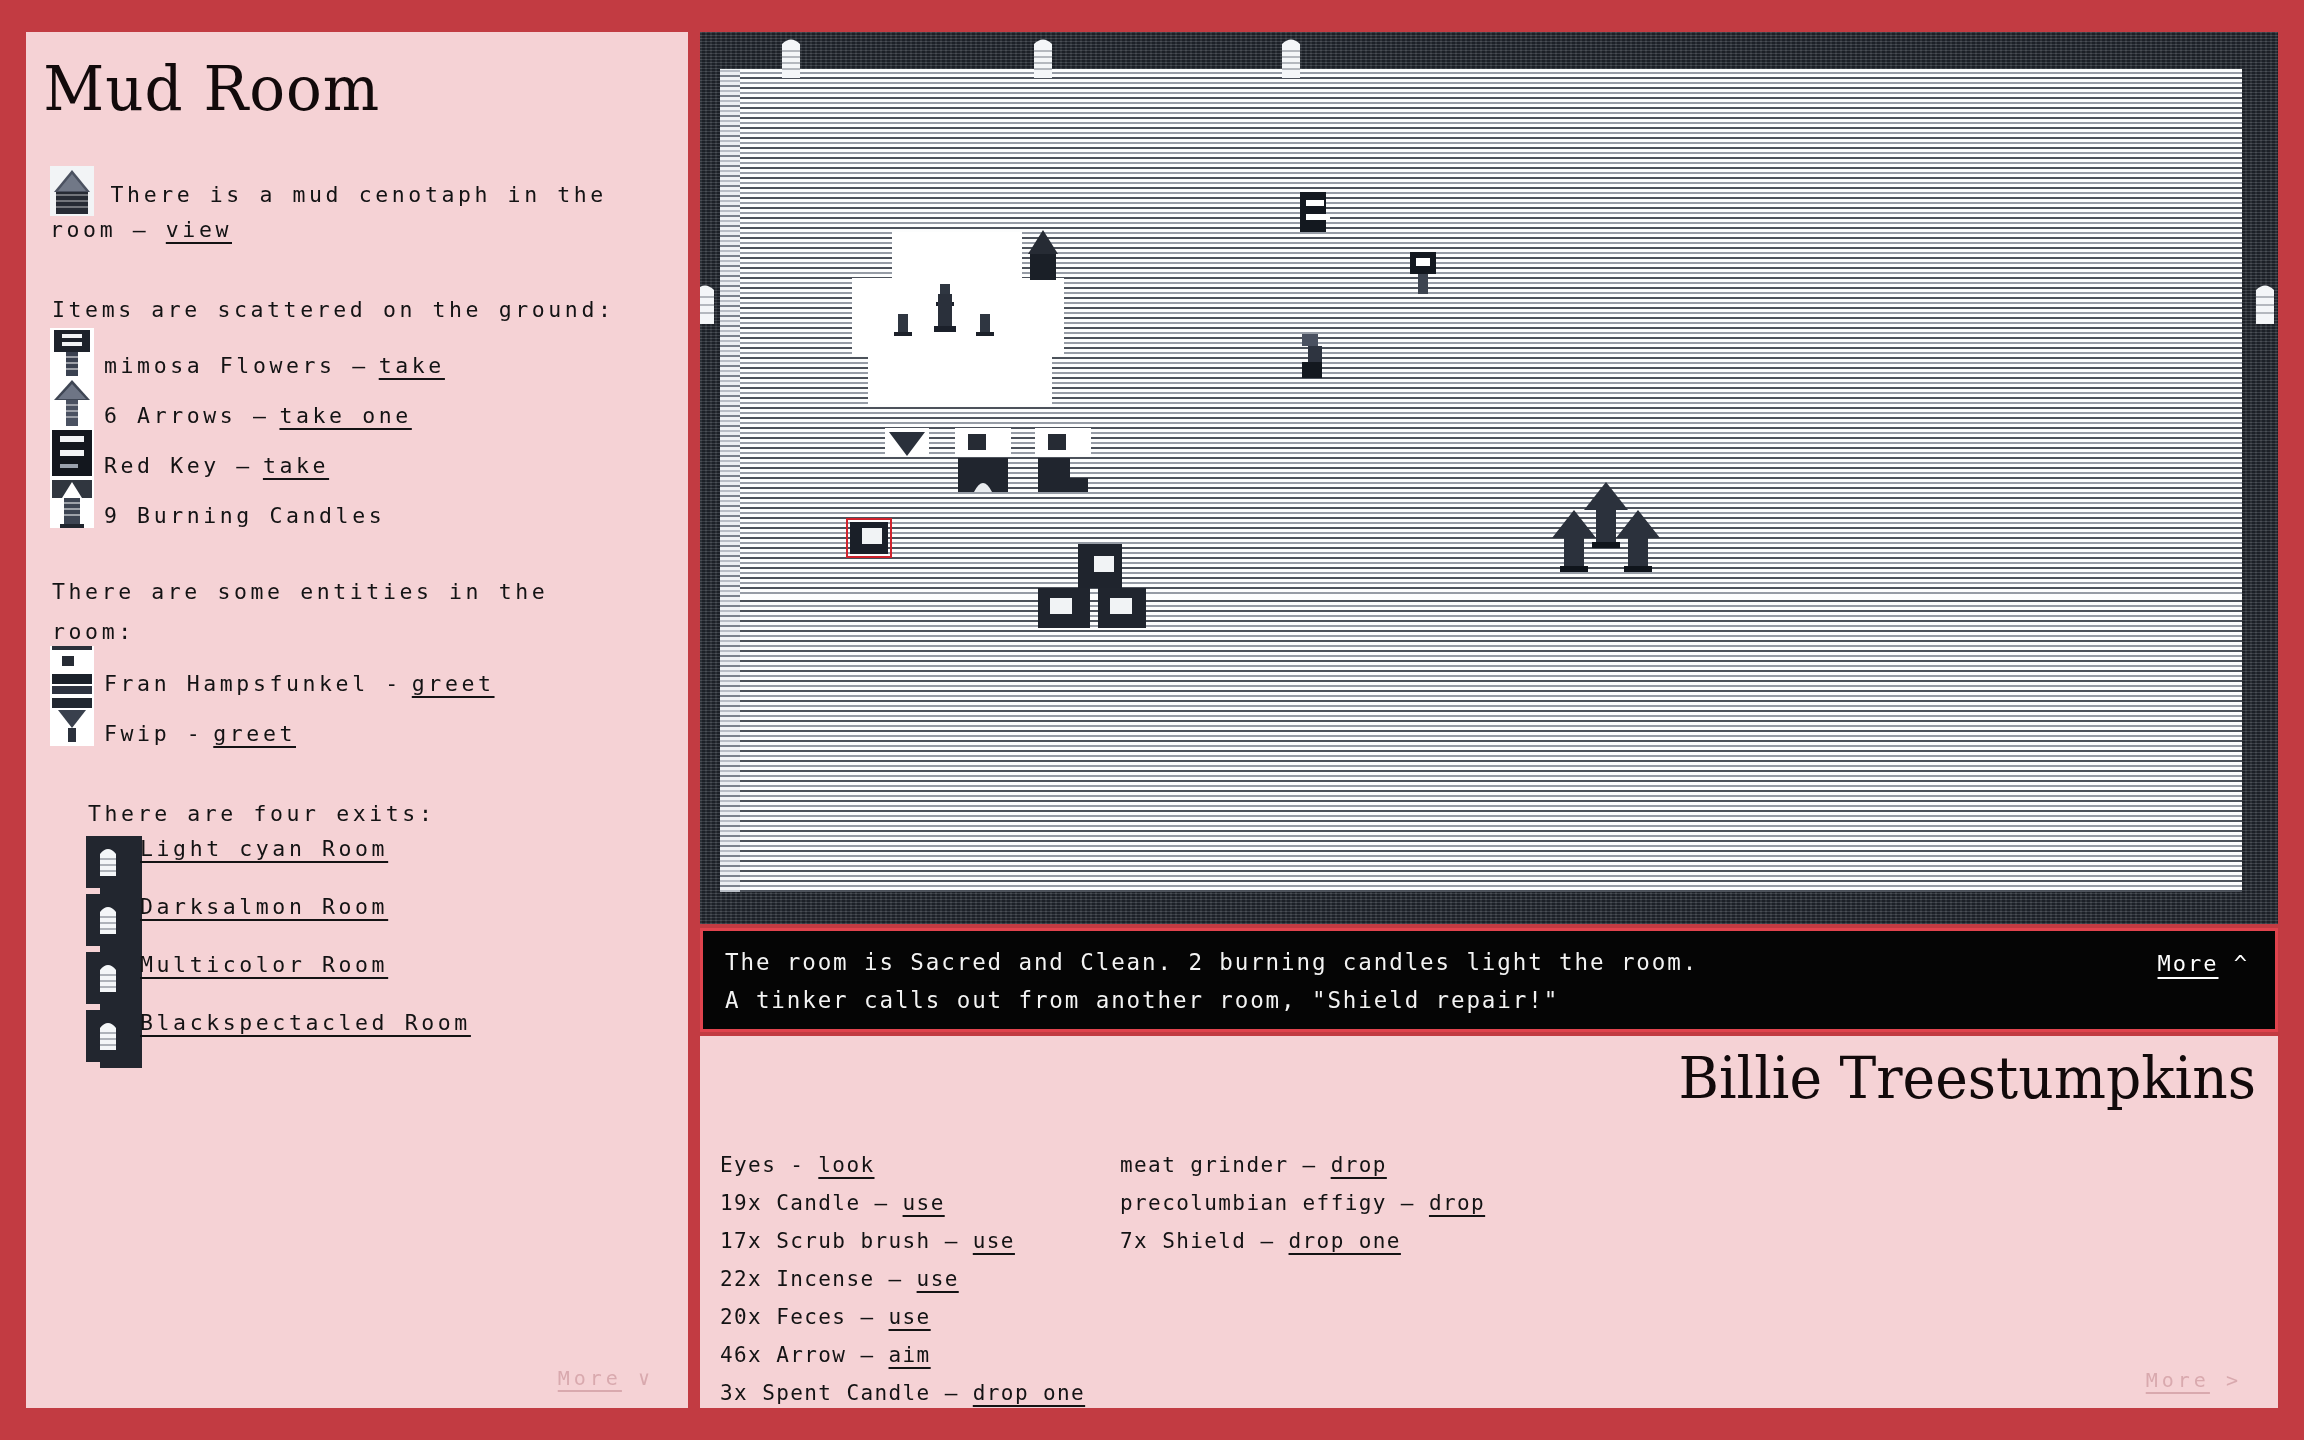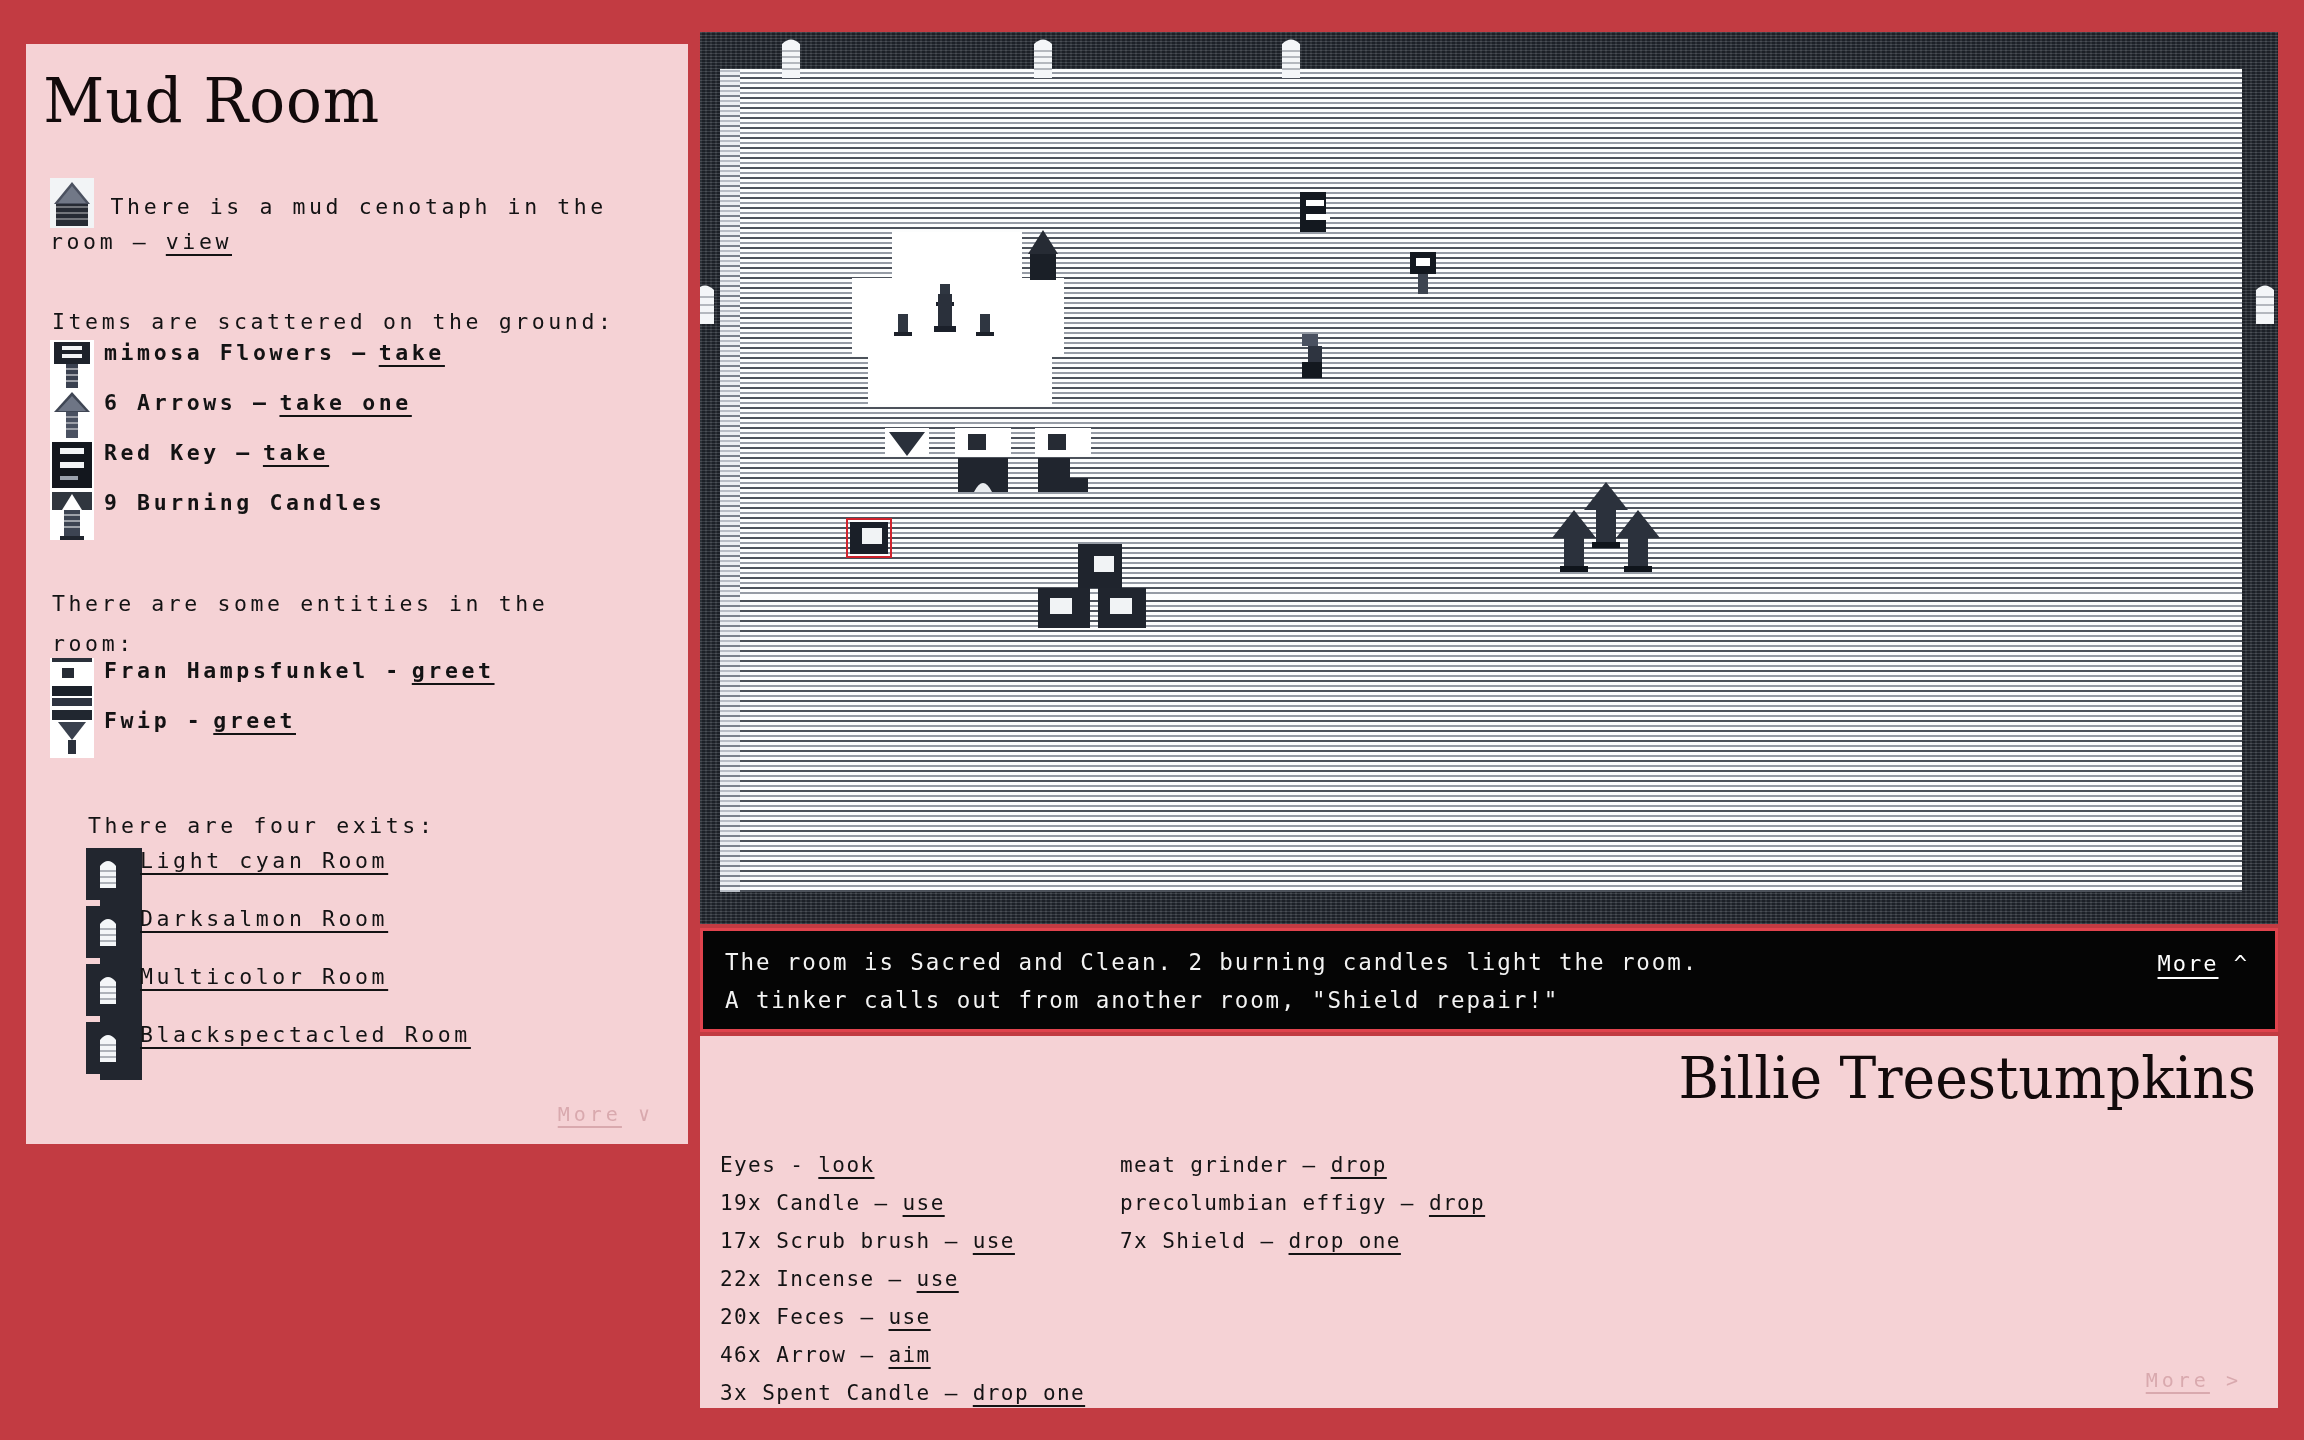--- a/index.html
+++ b/index.html
@@ -5,22 +5,22 @@
   * { box-sizing: border-box; margin:0; padding:0; }
   html, body { width:2304px; height:1440px; overflow:hidden; }
   body {
     background:#c23b42;
     font-family:"DejaVu Sans Mono", monospace;
   }
   #app { position:relative; width:2304px; height:1440px; }
 
   
   .room-panel{
-    position:absolute; left:26px; top:44px;
-    width:662px; height:1100px;
+    position:absolute; left:26px; top:32px;
+    width:662px; height:1376px;
     background:#f5d2d5;
     border-radius:0 0 0 0;
     overflow:hidden;
   }
   .room-title{
     font-family:"DejaVu Serif", serif;
     font-size:62px;
     font-weight:400;
     letter-spacing:1px;
     color:#120a0b;
@@ -43,22 +43,22 @@
   .sprite{
     display:inline-block;
     vertical-align:-14px;
     width:44px; height:50px;
     position:relative;
     overflow:hidden;
   }
   .sprite svg{ display:block; width:100%; height:100%; }
 
   .list-row{
-    display:flex; align-items:flex-start;
-    gap:10px; min-height:44px;font-weight:bold;
+    display:flex; align-items:flex-end;
+    gap:10px; min-height:44px;
   }
   .list-row .sprite{ flex:0 0 auto; vertical-align:middle; }
   .list-row .lbl{
     font-size:21.5px; letter-spacing:3.6px; color:#131314;
     white-space:nowrap;
   }
   a.cmd, .cmd{
     color:#131314; text-decoration:underline;
     text-underline-offset:5px; text-decoration-thickness:2px;
     cursor:pointer;

